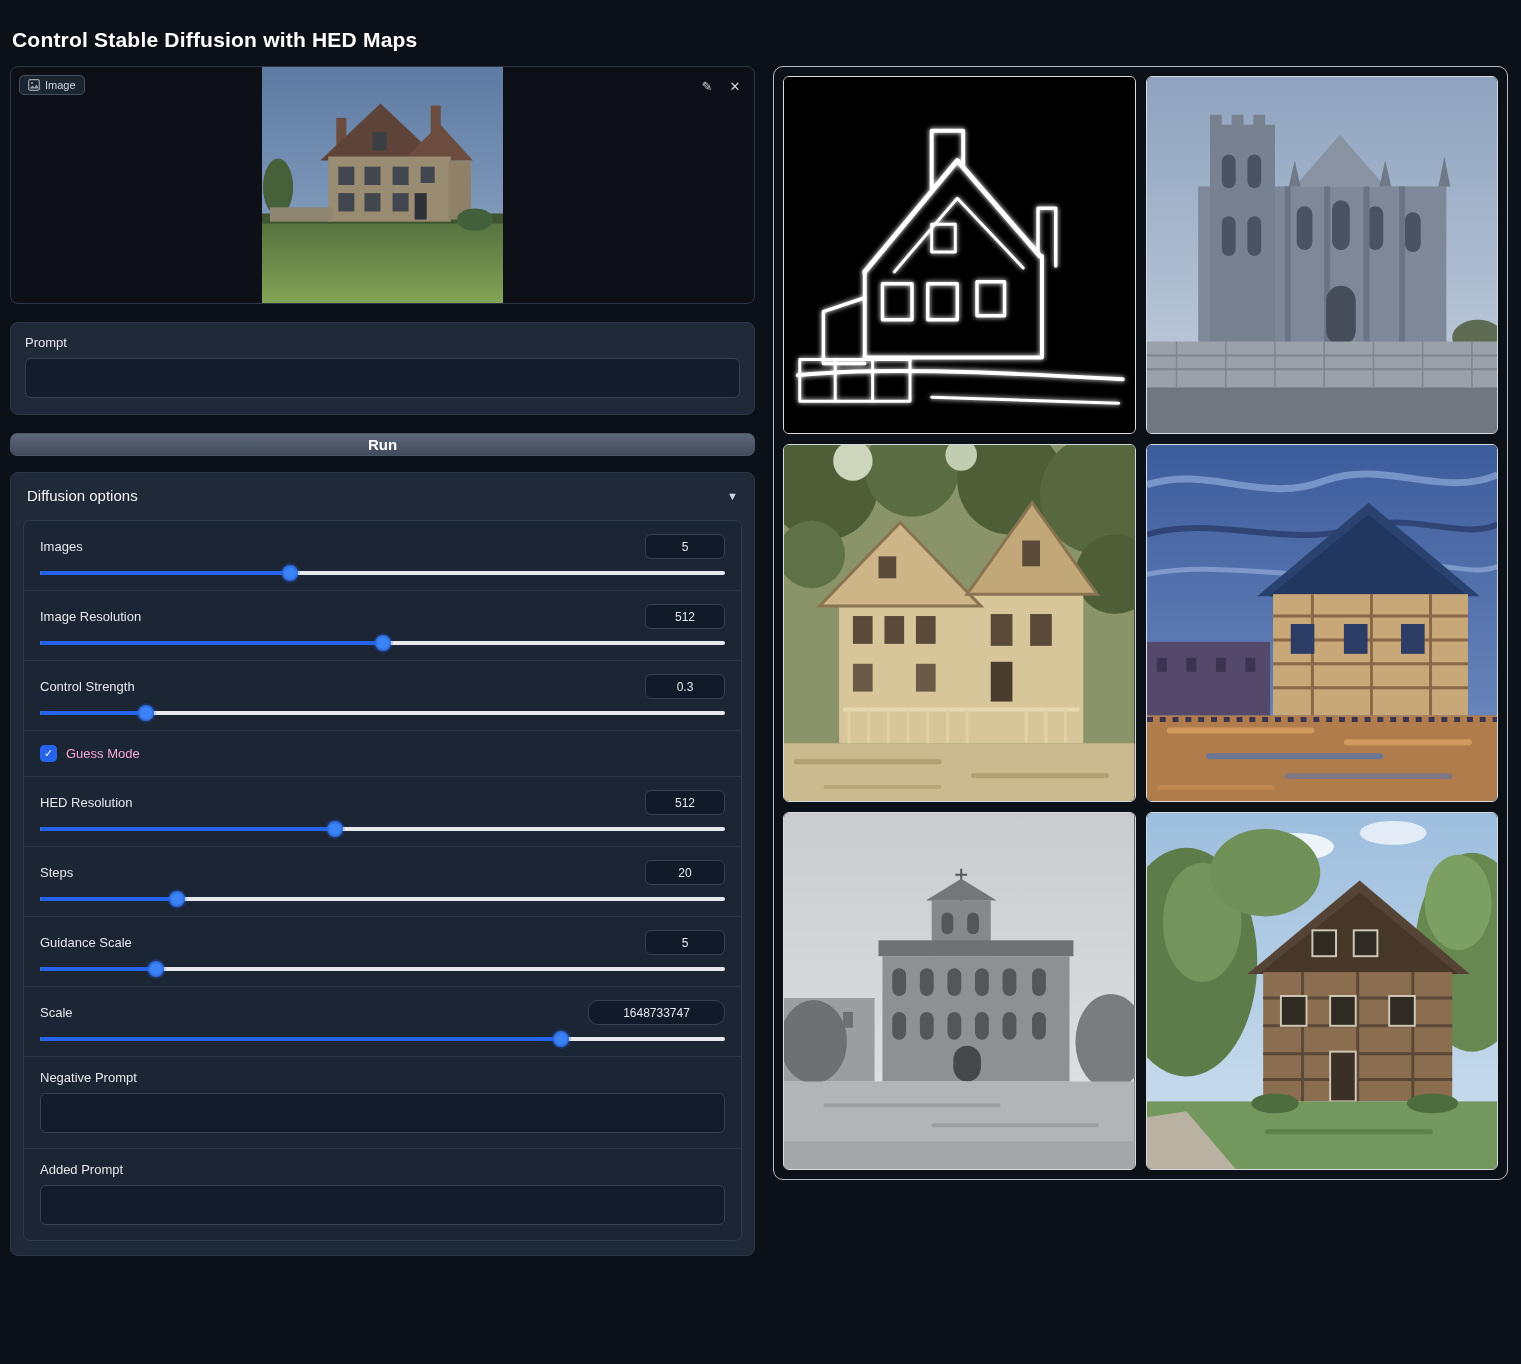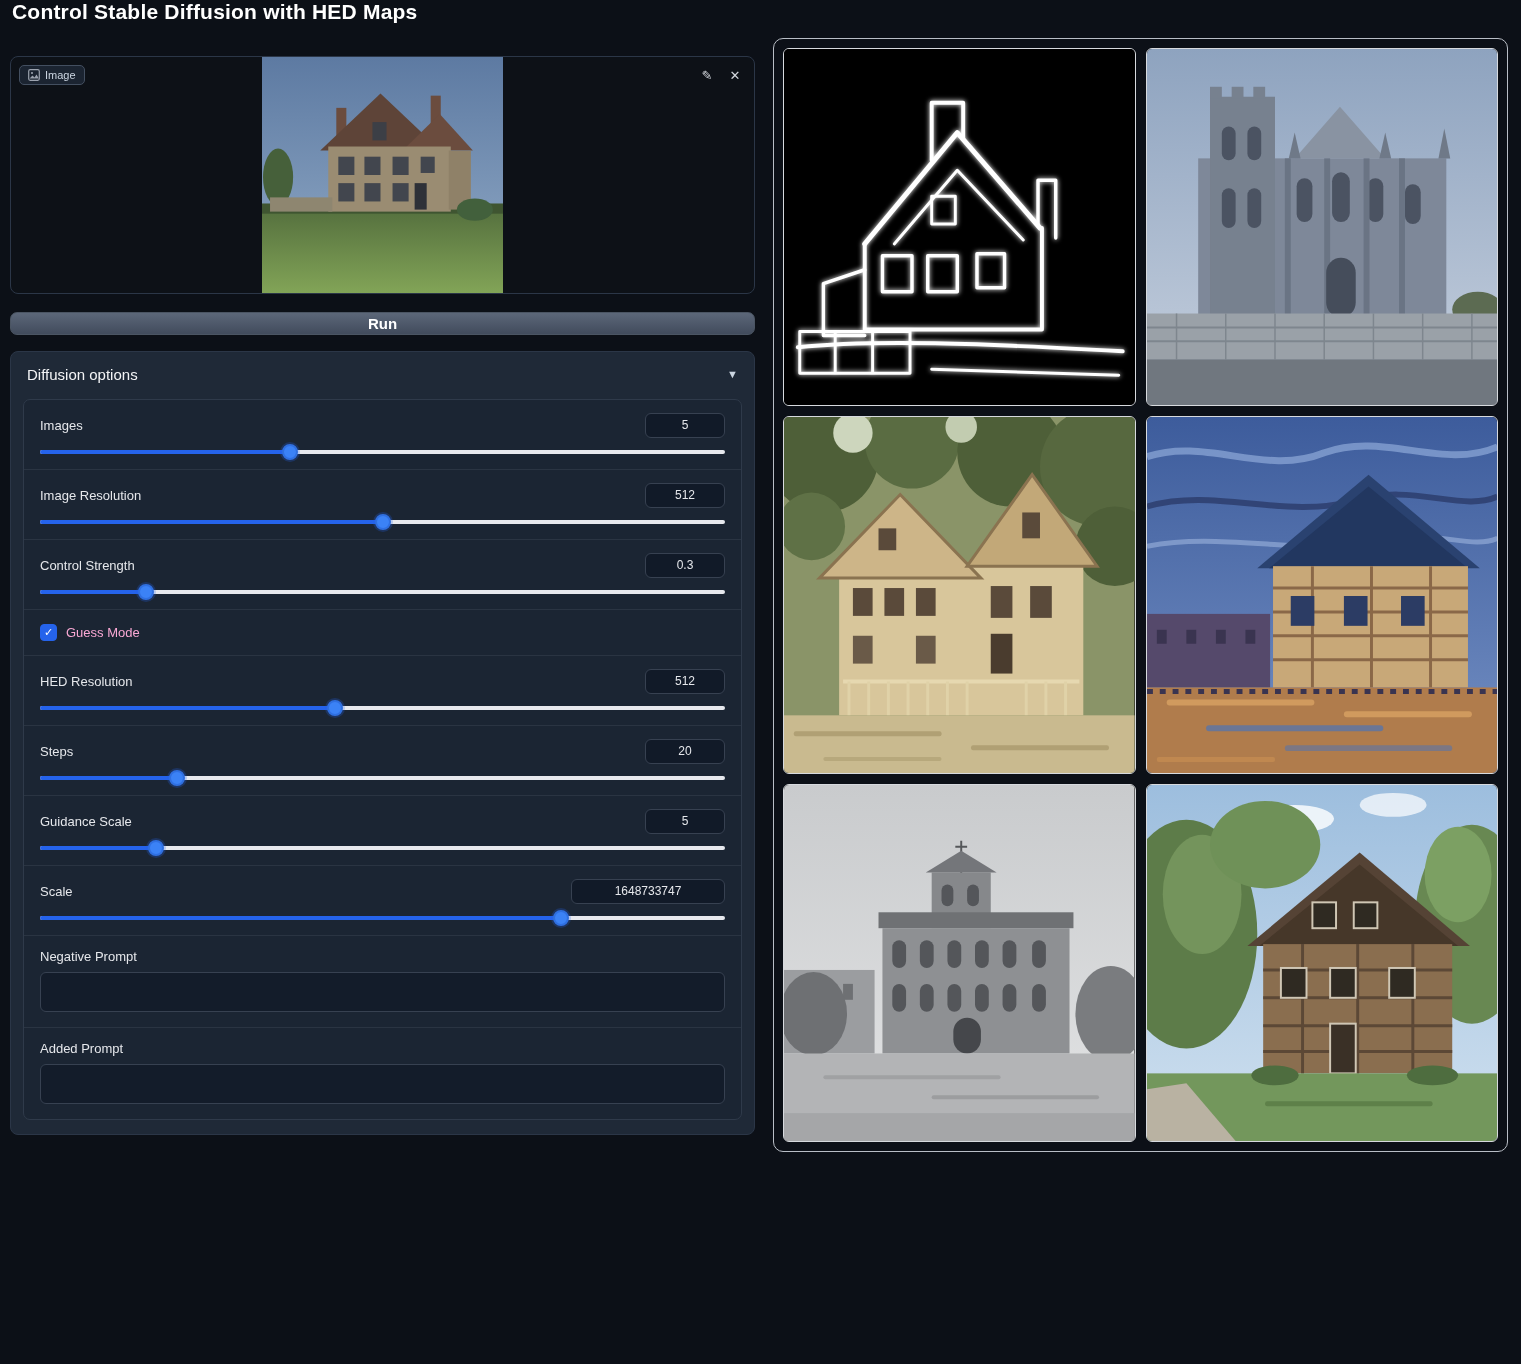--- a/index.html
+++ b/index.html
@@ -1,18 +1,18 @@
 <!DOCTYPE html>
 <html><head>
 <meta charset="utf-8">
 <style>
   * { box-sizing: border-box; margin: 0; padding: 0; }
   html,body { width:1521px; height:1364px; background:#0c1017; font-family:"Liberation Sans",sans-serif; color:#e5e7eb; overflow:hidden; }
-  .page-title { font-size:21px; font-weight:700; color:#ffffff; padding:0 0 14px 12px; letter-spacing:.2px; }
-  .layout { display:flex; gap:18px; padding:0 13px 12px 10px; align-items:center; }
+  .page-title { font-size:21px; font-weight:700; color:#ffffff; padding:28px 0 14px 12px; letter-spacing:.2px; }
+  .layout { display:flex; gap:18px; padding:0 13px 12px 10px; align-items:flex-start; }
   .left-col { width:745px; flex:0 0 745px; display:flex; flex-direction:column; }
   .block { background:#1f2937; border:1px solid #2b3647; border-radius:8px; }
 
   
   .image-block { position:relative; height:238px; background:#0d1117; margin-bottom:18px; overflow:hidden; }
   .image-stage { height:100%; display:flex; justify-content:center; }
   .image-stage svg { height:100%; width:241px; }
   .image-chip { position:absolute; top:8px; left:8px; display:flex; align-items:center; gap:5px;
     background:#1b2431; border:1px solid #434f60; border-radius:5px; padding:3px 8px; font-size:11px; color:#cbd5e1; z-index:2;}
   .image-actions { position:absolute; top:8px; right:8px; display:flex; gap:6px; z-index:2; }
@@ -35,21 +35,21 @@
   .accordion-header { display:flex; align-items:center; justify-content:space-between; padding:14px 16px; cursor:pointer; }
   .accordion-title { font-size:15px; color:#f3f4f6; }
   .caret { font-size:11px; color:#cbd5e1; }
   .accordion-body { margin:2px 12px 0; background:#1b2533; border:1px solid #2f3a4a; border-radius:7px; overflow:hidden; }
   .ctl-row { padding:13px 16px 15px; border-bottom:1px solid #2a3442; }
   .ctl-row:last-child { border-bottom:none; }
   .slider-head { display:flex; align-items:center; justify-content:space-between; margin-bottom:12px;gap:33px; }
   .slider-label { font-size:13px; color:#e5e7eb; }
   .num-box { width:80px; height:25px; background:#111a28; border:1px solid #374151; border-radius:6px;
     color:#e5e7eb; font-size:12px; text-align:center; font-family:"Liberation Sans",sans-serif; outline:none; }
-  .num-box.wide { width:154px; }
+  .num-box.wide { width:137px;border-radius:10px; }
   .slider-track { position:relative; height:4px; background:#e7e9ee; border-radius:3px; cursor:pointer; }
   .slider-fill { position:absolute; left:0; top:0; height:4px; background:#2563eb; border-radius:3px; }
   .slider-handle { position:absolute; top:50%; transform:translate(-50%,-50%); width:16px; height:16px;
     border-radius:50%; background:#3b82f6; border:2px solid #2f6fe0; box-shadow:0 0 0 2px rgba(37,99,235,.25); }
 
   .checkbox-row { display:flex; align-items:center; gap:9px; padding:14px 16px; border-bottom:1px solid #2a3442; cursor:pointer; }
   .cb { width:17px; height:17px; border-radius:4px; border:1px solid #374151; background:#111a28;
     display:flex; align-items:center; justify-content:center; font-size:11px; color:transparent; }
   .cb.on { background:#2563eb; border-color:#2563eb; color:#ffffff; }
   .checkbox-label { font-size:13px; color:#f9a8d4; }
@@ -112,20 +112,24 @@
           <rect x="76" y="124" width="16" height="18" fill="#42464e"></rect>
           <rect x="102" y="124" width="16" height="18" fill="#42464e"></rect>
           <rect x="130" y="124" width="16" height="18" fill="#42464e"></rect>
           <rect x="152" y="124" width="12" height="26" fill="#2e3138"></rect>
           <rect x="8" y="138" width="62" height="14" fill="#8e8670"></rect>
           <ellipse cx="212" cy="150" rx="18" ry="11" fill="#42603c"></ellipse>
         </svg>
       </div>
     </div>
 
+    <div class="block field-block">
+      <label class="field-label">Prompt</label>
+      <input class="text-input" value="" style="">
+    </div>
 
     <button class="run-btn">Run</button>
 
     <div class="block accordion">
       <div class="accordion-header">
         <span class="accordion-title">Diffusion options</span>
         <span class="caret">▼</span>
       </div>
       <div class="accordion-body">
 

